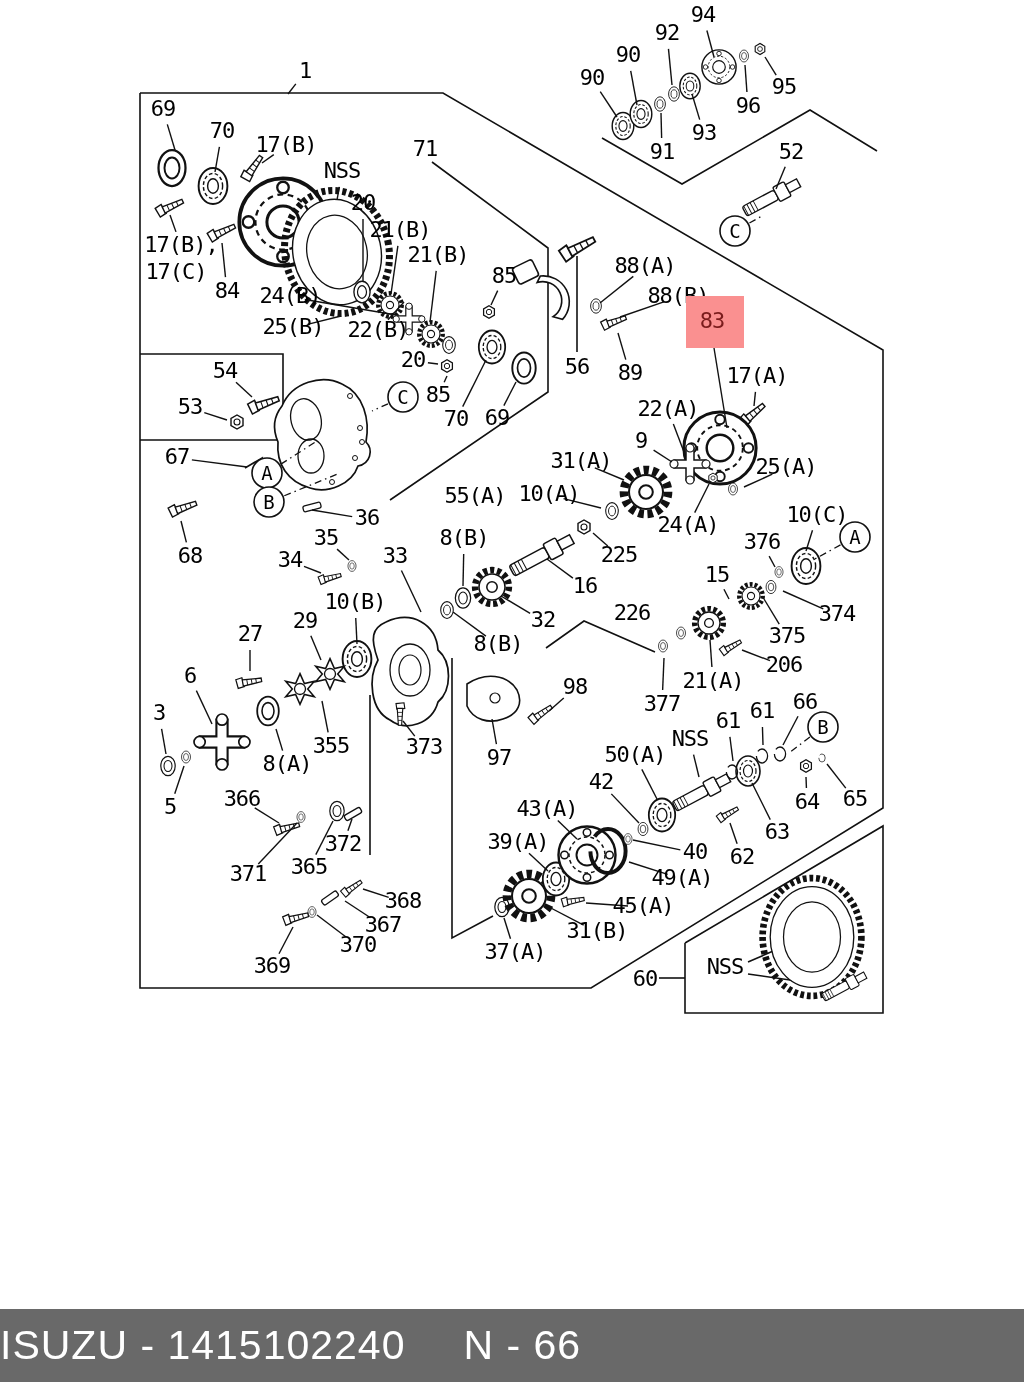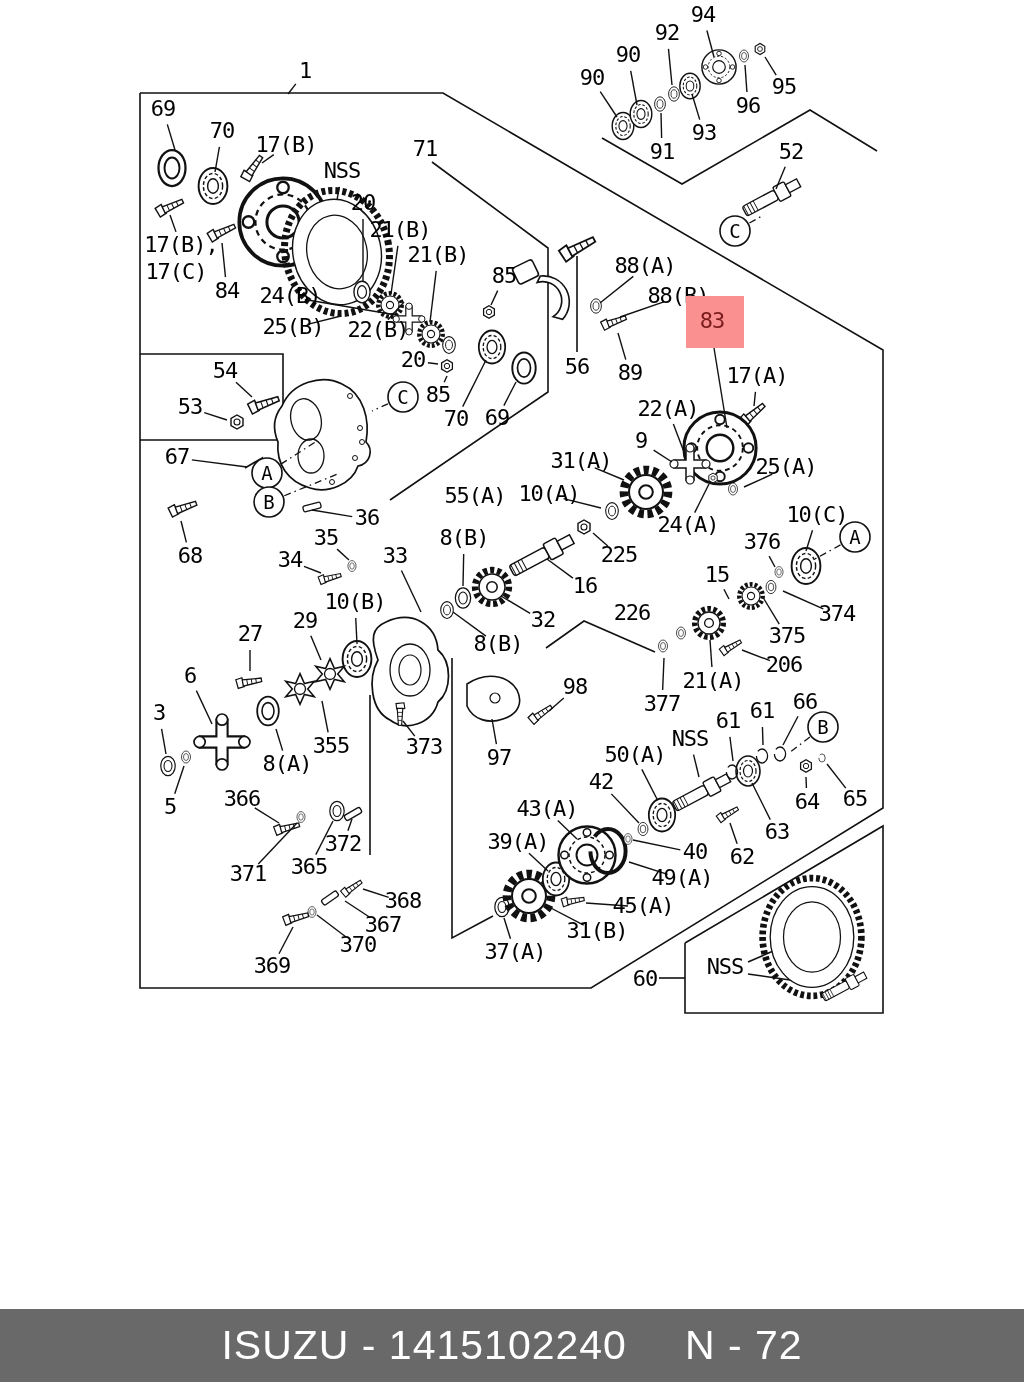--- a/index.html
+++ b/index.html
@@ -1,20 +1,20 @@
 <!DOCTYPE html>
 <html><head>
 <meta charset="utf-8">
 <style>
   html,body{margin:0;padding:0;background:#fff;}
   .page{position:relative;width:1024px;height:1382px;background:#fff;overflow:hidden;
         font-family:"DejaVu Sans Mono",monospace;}
   #diagram{position:absolute;left:0;top:0;}
   .footer{position:absolute;left:0;top:1309px;width:1024px;height:73px;background:#696969;
-          display:flex;align-items:center;justify-content:center;gap:58px;
+          display:flex;align-items:center;justify-content:flex-start;gap:58px;
           font-family:"Liberation Sans",sans-serif;color:#fff;font-size:41px;letter-spacing:1px;}
   text.lbl{font-family:"DejaVu Sans Mono",monospace;font-size:22px;letter-spacing:-1px;fill:#000;}
   text.ref{font-family:"DejaVu Sans Mono",monospace;font-size:19px;fill:#000;}
 </style>
 </head>
 <body>
 
 <div class="page">
   <svg id="diagram" width="1024" height="1309" viewBox="0 0 1024 1309">
     <defs>
@@ -435,15 +435,15 @@
       </g>
     <g id="layer-highlight">
         <line x1="714" y1="348" x2="727" y2="428" stroke="#111" stroke-width="1.4"></line>
         <rect x="686" y="296" width="58" height="52" fill="#fa9090"></rect>
         <text x="712" y="322" text-anchor="middle" dominant-baseline="middle" class="lbl" fill="#7a1c1c" style="fill: rgb(122, 28, 28);">83</text>
       </g>
   </svg>
 
   <div class="footer">
     <span>ISUZU - 1415102240</span>
-    <span>N - 72</span>
+    <span>N - 66</span>
   </div>
 </div>
 
 </body></html>

